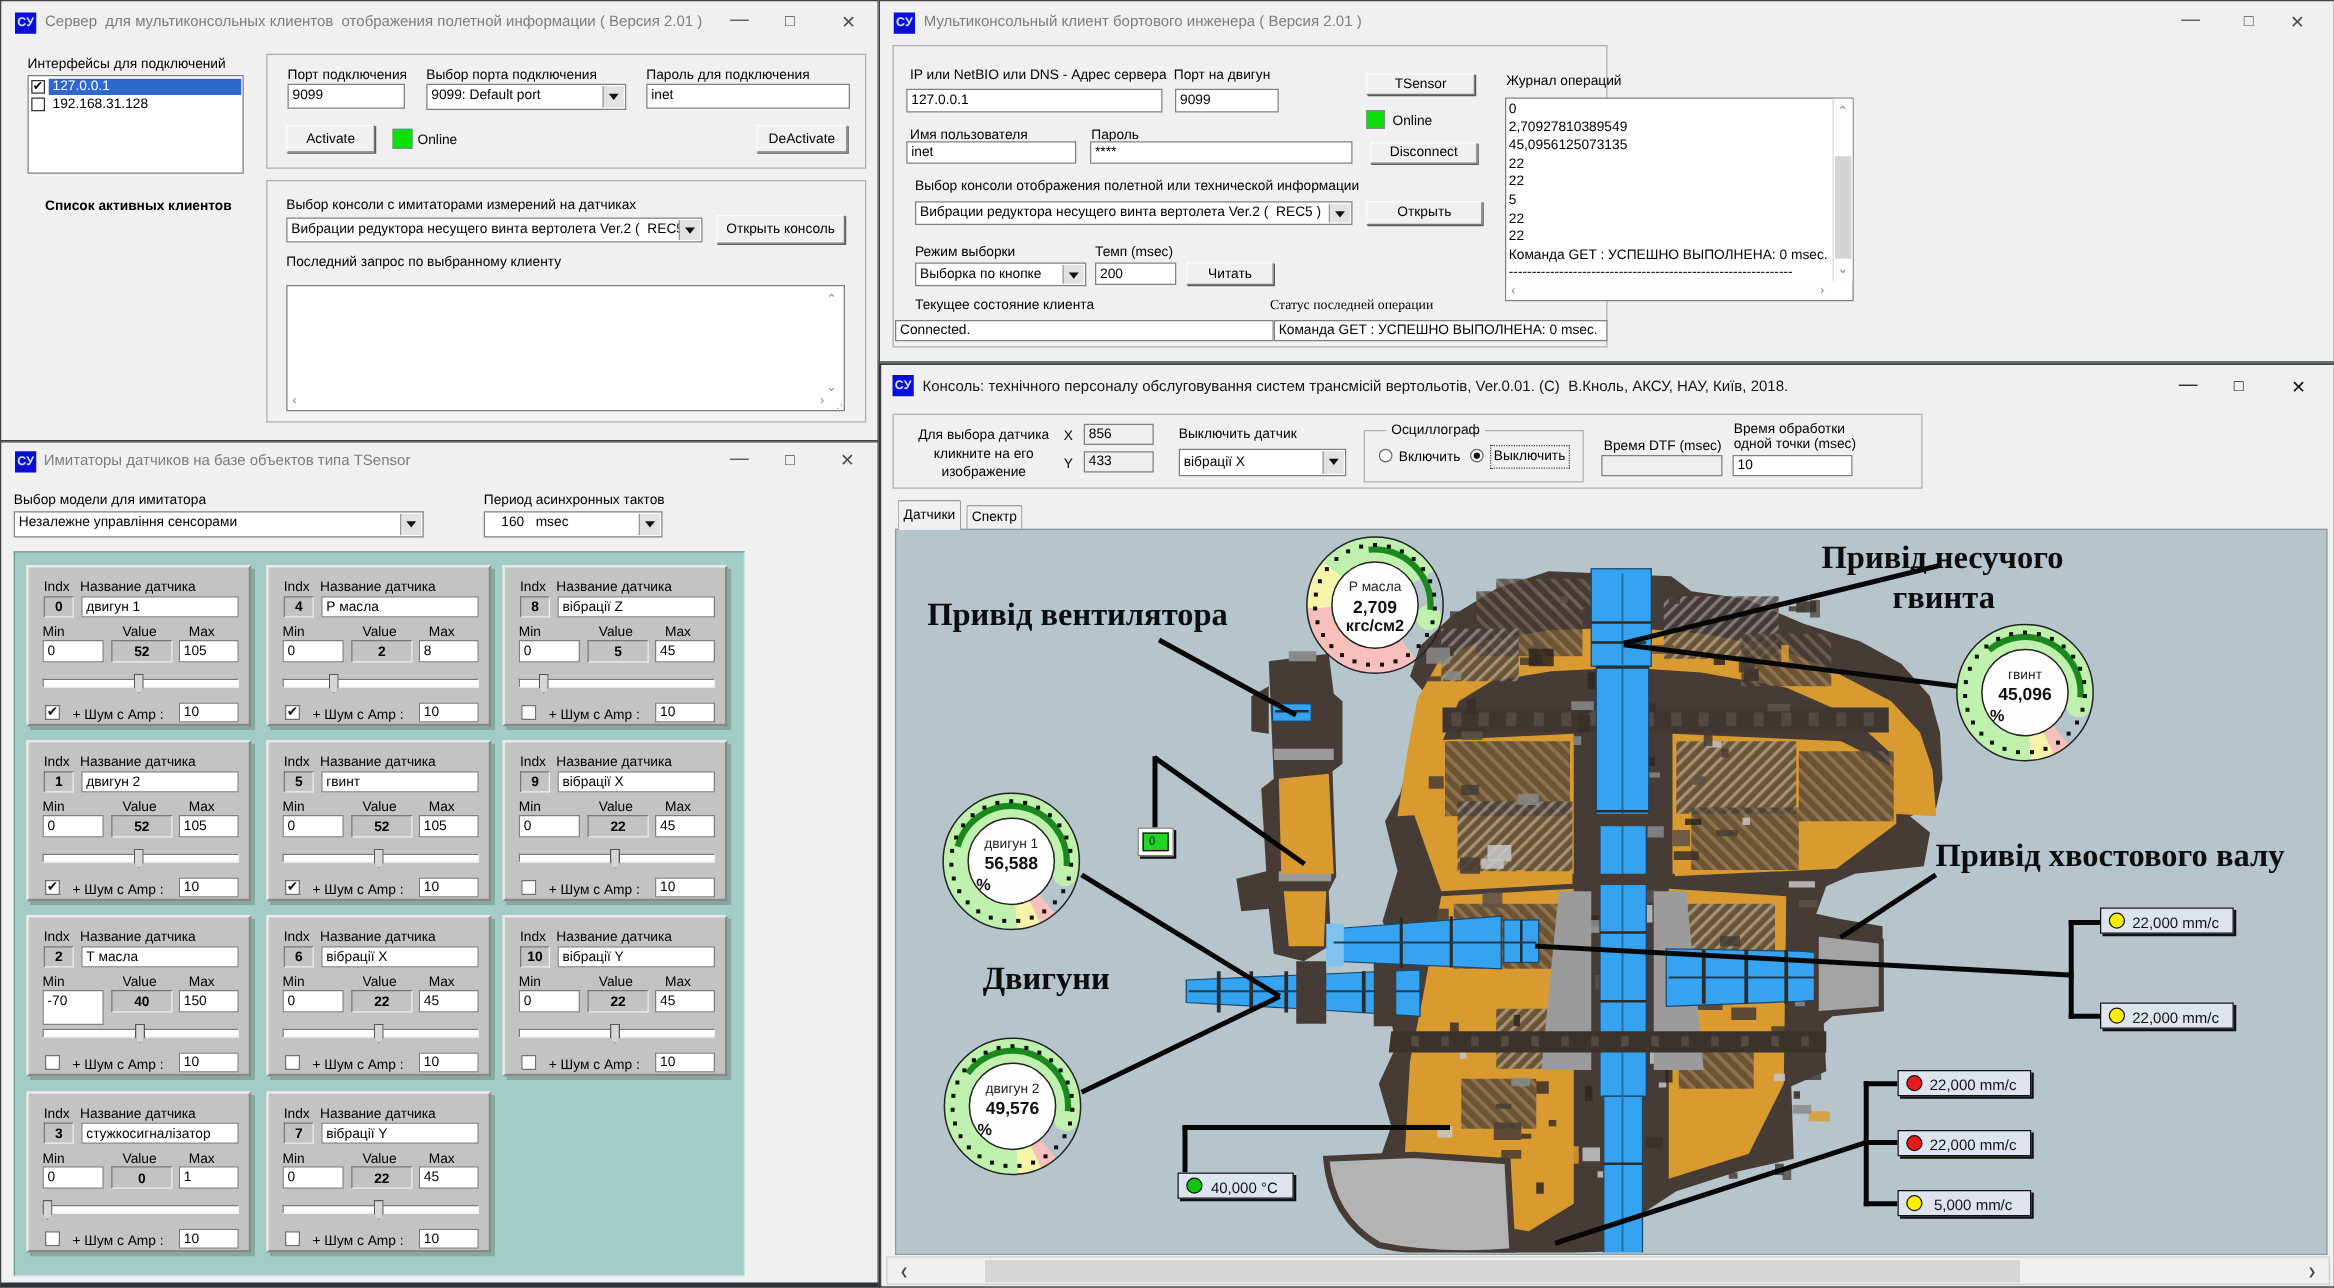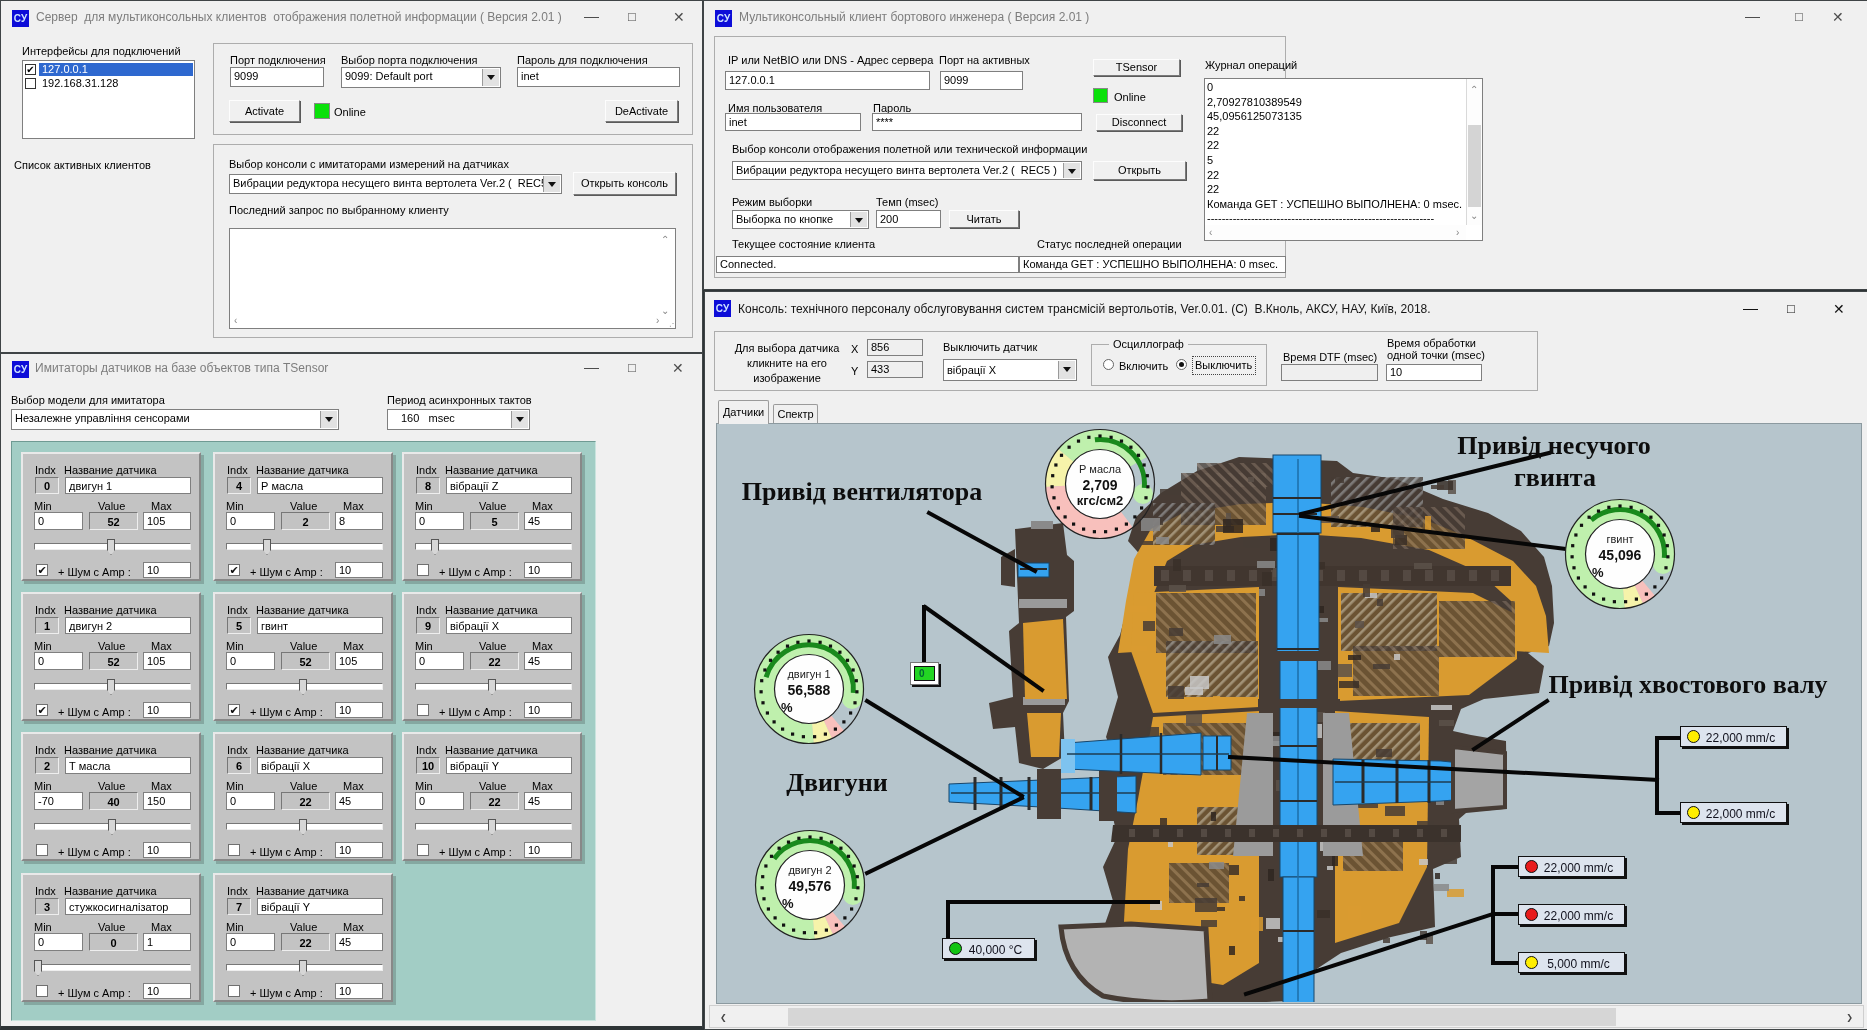--- a/index.html
+++ b/index.html
@@ -33,21 +33,21 @@
 <div class="wbtn" style="left:583px;top:6px;">—</div>
 <div class="wbtn" style="left:627px;top:8px;font-size:13px;">□</div>
 <div class="wbtn" style="left:672px;top:8px;font-size:14px;">✕</div>
 <div class="lbl" style="left:21px;top:44px;">Интерфейсы для подключений</div>
 <div class="edit" style="left:21px;top:59px;width:173px;height:79px;padding:0;">
       <div style="position:absolute;left:2px;top:3px;width:11px;height:11px;border:1px solid #333;background:#fff;font-size:10px;line-height:10px;text-align:center;">✔</div>
       <div style="position:absolute;left:16px;top:2px;right:1px;height:13px;background:#2e68cf;color:#fff;padding-left:3px;">127.0.0.1</div>
       <div style="position:absolute;left:2px;top:17px;width:11px;height:11px;border:1px solid #333;background:#fff;"></div>
       <div style="position:absolute;left:19px;top:16px;">192.168.31.128</div>
     </div>
-<div class="lbl" style="left:13px;top:158px;">Список активных клиентов</div>
+<div class="lbl" style="left:35px;top:158px;font-weight:bold;">Список активных клиентов</div>
 <div class="gb" style="left:212px;top:42px;width:480px;height:92px;"></div>
 <div class="lbl" style="left:229px;top:53px;">Порт подключения</div>
 <div class="edit" style="left:229px;top:66px;width:94px;height:20px;">9099</div>
 <div class="lbl" style="left:340px;top:53px;">Выбор порта подключения</div>
 <div class="combo" style="left:340px;top:66px;width:160px;height:21px;">
       <div class="tx">9099: Default port</div>
       <div class="cbtn"></div>
     </div>
 <div class="lbl" style="left:516px;top:53px;">Пароль для подключения</div>
 <div class="edit" style="left:516px;top:66px;width:163px;height:20px;">inet</div>
@@ -73,42 +73,42 @@
 <div class="win" style="left:703px;top:0;width:1164px;height:290px;border-right:0;">
 <div class="tbar"></div>
 <div class="ticon" style="left:11px;top:9px;">СУ</div>
 <div class="ttl" style="left:35px;top:9px;">Мультиконсольный клиент бортового инженера ( Версия 2.01 )</div>
 <div class="wbtn" style="left:1041px;top:6px;">—</div>
 <div class="wbtn" style="left:1091px;top:8px;font-size:13px;">□</div>
 <div class="wbtn" style="left:1128px;top:8px;font-size:14px;">✕</div>
 <div class="gb" style="left:10px;top:35px;width:572px;height:242px;"></div>
 <div class="lbl" style="left:24px;top:53px;">IP или NetBIO или DNS - Адрес сервера</div>
 <div class="edit" style="left:21px;top:70px;width:205px;height:19px;">127.0.0.1</div>
-<div class="lbl" style="left:235px;top:53px;">Порт на активных</div>
+<div class="lbl" style="left:235px;top:53px;">Порт на двигун</div>
 <div class="edit" style="left:236px;top:70px;width:83px;height:19px;">9099</div>
 <div class="lbl" style="left:24px;top:101px;">Имя пользователя</div>
 <div class="edit" style="left:21px;top:112px;width:136px;height:18px;">inet</div>
 <div class="lbl" style="left:169px;top:101px;">Пароль</div>
 <div class="edit" style="left:168px;top:112px;width:210px;height:18px;">****</div>
 <div class="lbl" style="left:28px;top:142px;">Выбор консоли отображения полетной или технической информации</div>
 <div class="combo" style="left:28px;top:160px;width:350px;height:19px;">
       <div class="tx">Вибрации редуктора несущего винта вертолета Ver.2 (&nbsp; REC5 )</div>
       <div class="cbtn"></div>
     </div>
 <div class="lbl" style="left:28px;top:195px;">Режим выборки</div>
 <div class="combo" style="left:28px;top:209px;width:137px;height:19px;">
       <div class="tx">Выборка по кнопке</div>
       <div class="cbtn"></div>
     </div>
 <div class="lbl" style="left:172px;top:195px;">Темп (msec)</div>
 <div class="edit" style="left:172px;top:209px;width:65px;height:18px;">200</div>
 <div class="btn" style="left:245px;top:209px;width:70px;height:18px;line-height:16px;">Читать</div>
 <div class="lbl" style="left:28px;top:237px;">Текущее состояние клиента</div>
 <div class="edit" style="left:12px;top:255px;width:303px;height:17px;padding-top:1px;">Connected.</div>
-<div class="lbl" style="left:333px;top:237px;">Статус последней операции</div>
+<div class="lbl" style="left:312px;top:237px;font-family:Liberation Serif, serif;">Статус последней операции</div>
 <div class="edit" style="left:315px;top:255px;width:267px;height:17px;padding-top:1px;">Команда GET : УСПЕШНО ВЫПОЛНЕНА: 0 msec.</div>
 <div class="btn" style="left:389px;top:58px;width:87px;height:17px;line-height:15px;">TSensor</div>
 <div class="abs" style="left:389px;top:87px;width:15px;height:15px;background:#0ae10a;border:1px solid #888;"></div>
 <div class="lbl" style="left:410px;top:90px;">Online</div>
 <div class="btn" style="left:392px;top:113px;width:86px;height:17px;line-height:15px;">Disconnect</div>
 <div class="btn" style="left:389px;top:160px;width:93px;height:19px;line-height:17px;">Открыть</div>
 <div class="lbl" style="left:501px;top:58px;">Журнал операций</div>
 <div class="edit" style="left:500px;top:77px;width:279px;height:163px;padding:1px 0 0 2px;line-height:14.6px;">0<br>2,70927810389549<br>45,0956125073135<br>22<br>22<br>5<br>22<br>22<br>Команда GET : УСПЕШНО ВЫПОЛНЕНА: 0 msec.<br>--------------------------------------------------------------</div>
 <div class="abs" style="left:762px;top:78px;width:16px;height:146px;background:#fdfdfd;border-left:1px solid #d9d9d9;"></div>
 <div class="sa" style="left:766px;top:84px;">⌃</div>
@@ -171,21 +171,21 @@
       <div class="edit" style="left:120px;top:108px;width:48px;height:16px;padding-top:1px;">10</div>
     </div>
 <div class="abs" style="left:20px;top:378px;width:180px;height:129px;background:#c3c3c3;border-top:2px solid #e9e9e9;border-left:2px solid #e9e9e9;border-right:2px solid #888;border-bottom:2px solid #888;box-shadow:3px 3px 0 #85a8a1;">
       <div class="lbl" style="left:12px;top:10px;">Indx</div>
       <div class="lbl" style="left:41px;top:10px;">Название датчика</div>
       <div class="abs" style="left:12px;top:23px;width:24px;height:17px;background:#c3c3c3;border:1px solid;border-color:#777 #eee #eee #777;text-align:center;font-weight:bold;padding-top:2px;">2</div>
       <div class="edit" style="left:42px;top:23px;width:126px;height:17px;padding-top:2px;">Т масла</div>
       <div class="lbl" style="left:11px;top:46px;">Min</div>
       <div class="lbl" style="left:75px;top:46px;">Value</div>
       <div class="lbl" style="left:128px;top:46px;">Max</div>
-      <div class="edit" style="left:11px;top:58px;width:49px;height:18px;">-70</div>
+      <div class="edit" style="left:11px;top:58px;width:49px;height:28px;">-70</div>
       <div class="abs" style="left:66px;top:58px;width:49px;height:18px;background:#c3c3c3;border:1px solid;border-color:#777 #eee #eee #777;text-align:center;font-weight:bold;padding-top:3px;">40</div>
       <div class="edit" style="left:120px;top:58px;width:48px;height:18px;">150</div>
       <div class="abs" style="left:11px;top:89px;width:157px;height:7px;background:#fff;border:1px solid;border-color:#777 #eee #eee #777;"></div>
       <div class="abs" style="left:85px;top:85px;width:8px;height:16px;background:#d6d6d6;border:1px solid #555;clip-path:polygon(0 0,100% 0,100% 68%,50% 100%,0 68%);"></div>
       <div class="chk" style="left:13px;top:110px;"></div>
       <div class="lbl" style="left:35px;top:112px;">+ Шум с Amp :</div>
       <div class="edit" style="left:120px;top:108px;width:48px;height:16px;padding-top:1px;">10</div>
     </div>
 <div class="abs" style="left:20px;top:519px;width:180px;height:129px;background:#c3c3c3;border-top:2px solid #e9e9e9;border-left:2px solid #e9e9e9;border-right:2px solid #888;border-bottom:2px solid #888;box-shadow:3px 3px 0 #85a8a1;">
       <div class="lbl" style="left:12px;top:10px;">Indx</div>

